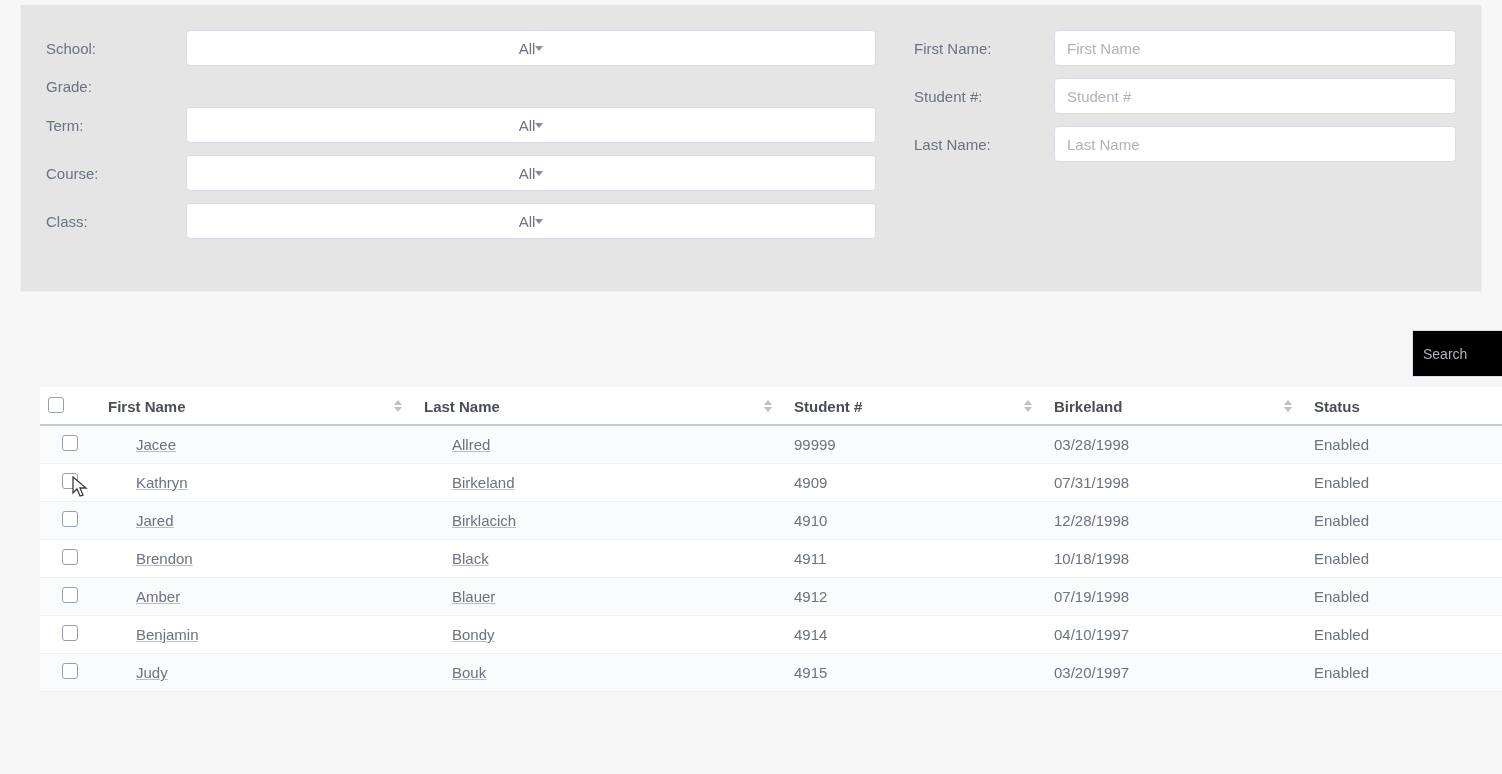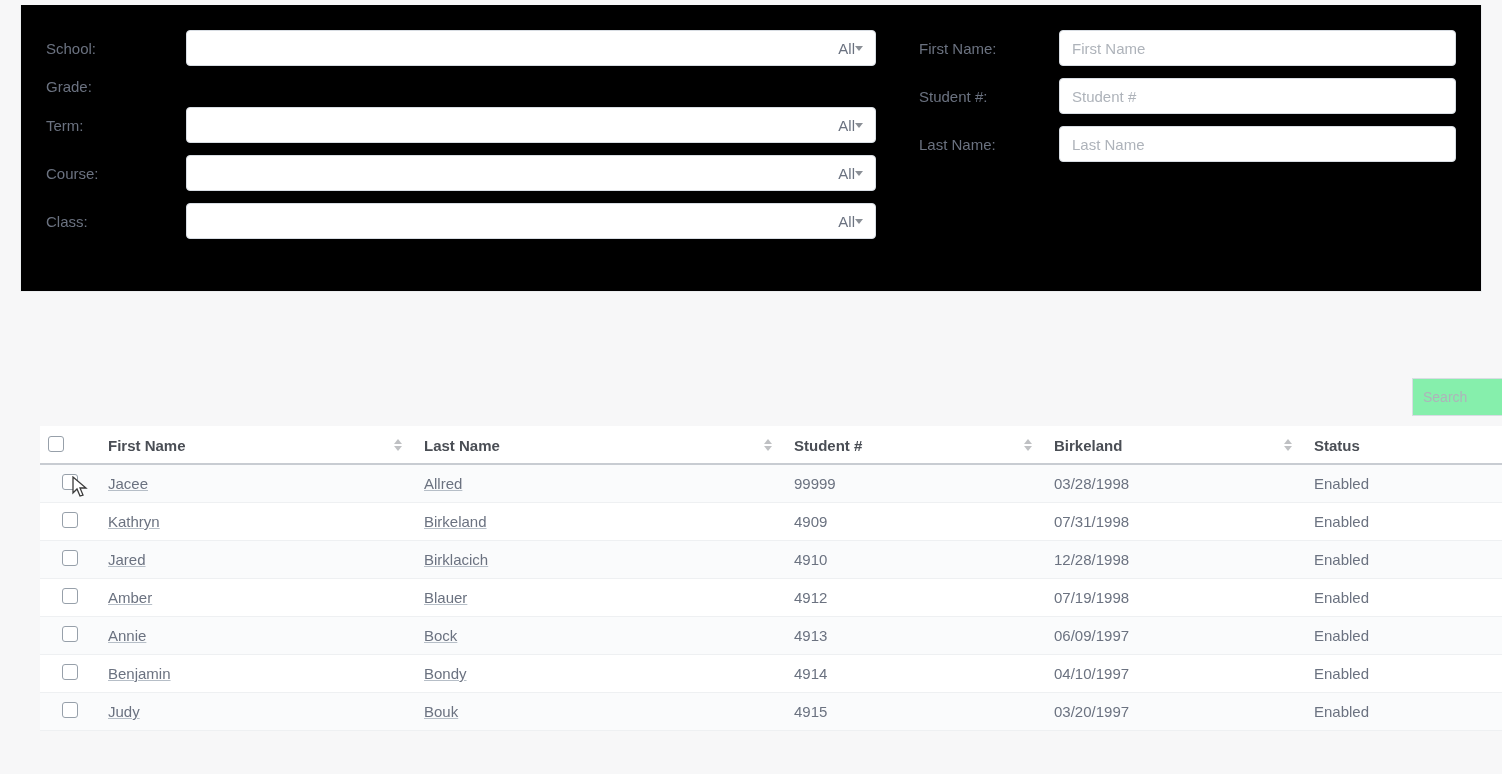--- a/index.html
+++ b/index.html
@@ -6,56 +6,57 @@
   body {
     font-family: -apple-system, BlinkMacSystemFont, "Segoe UI", Arial, sans-serif;
     background: #f7f7f8;
     color: #6b7280;
     font-size: 15px;
     width: 1502px;
     height: 774px;
     overflow: hidden;
   }
   .filter-panel {
-    background: #000000;
+    background: #e5e5e5;
     margin: 5px 20px 0 20px;
     border: 1px solid #eceef0;
     border-top: none;
     padding: 25px 25px 40px 25px;
     display: flex;
-    gap: 43px;
+    gap: 18px;
   }
   .filter-col-left {
     width: 830px;
   }
   .filter-col-right {
     flex: 1;
   }
   .filter-row {
     display: flex;
     align-items: center;
     margin-bottom: 12px;
   }
   .filter-label {
     width: 140px;
     color: #6b7280;
     font-size: 15px;
   }
   .filter-col-right .filter-label {
     width: 140px;
+    margin-left: 20px;
   }
   .select-box {
     flex: 1;
     height: 36px;
     border: 1px solid #d8dde3;
     border-radius: 4px;
     background: #ffffff;
     display: flex;
     align-items: center;
-    justify-content: flex-end;
+    justify-content: center;
     padding: 0 12px;
     color: #6b7280;
     cursor: pointer;
     font-size: 15px;
   }
   .select-box.disabled {
     background: #edeff2;
     color: #9aa0a7;
   }
   .caret {
@@ -78,30 +79,29 @@
   .text-input::placeholder { color: #aeb3ba; }
 
   .search-wrap {
     display: flex;
     justify-content: flex-end;
     margin: 38px 0 10px 0;
     padding-right: 0;
   }
   .search-input {
     width: 90px;
-    height: 38px;
+    height: 47px;
     border: 1px solid #d8dde3;
     border-right: none;
     border-radius: 0;
     padding: 0 10px;
     font-size: 14px;
     color: #6b7280;
-    background: #86efac;
+    background: #000000;
     outline: none;
-    margin-top: 48px;
   }
   .search-input::placeholder { color: #aeb3ba; }
 
   table.data {
     width: calc(100% - 40px);
     margin-left: 40px;
     border-collapse: collapse;
     background: #ffffff;
   }
   table.data thead th {
@@ -144,20 +144,21 @@
     border-radius: 3px;
     display: inline-block;
     background: #ffffff;
     cursor: pointer;
   }
   .link {
     color: #6b7280;
     text-decoration: underline;
     text-decoration-color: #b6bec7;
     cursor: pointer;
+    margin-left: 28px;
   }
   .col-cb   { width: 60px; text-align: center; }
   .col-fn   { width: 316px; }
   .col-ln   { width: 370px; }
   .col-sn   { width: 260px; }
   .col-bd   { width: 260px; }
   .col-st   { width: auto; }
 
   .cursor {
     position: absolute;
@@ -293,36 +294,36 @@
       <tr>
         <td class="col-cb"><span class="cb"></span></td>
         <td class="col-fn"><span class="link">Jared</span></td>
         <td class="col-ln"><span class="link">Birklacich</span></td>
         <td class="col-sn">4910</td>
         <td class="col-bd">12/28/1998</td>
         <td class="col-st">Enabled</td>
       </tr>
       <tr>
         <td class="col-cb"><span class="cb"></span></td>
+        <td class="col-fn"><span class="link">Brendon</span></td>
+        <td class="col-ln"><span class="link">Black</span></td>
+        <td class="col-sn">4911</td>
+        <td class="col-bd">10/18/1998</td>
+        <td class="col-st">Enabled</td>
+      </tr>
+      <tr>
+        <td class="col-cb"><span class="cb"></span></td>
         <td class="col-fn"><span class="link">Amber</span></td>
         <td class="col-ln"><span class="link">Blauer</span></td>
         <td class="col-sn">4912</td>
         <td class="col-bd">07/19/1998</td>
         <td class="col-st">Enabled</td>
       </tr>
       <tr>
         <td class="col-cb"><span class="cb"></span></td>
-        <td class="col-fn"><span class="link">Annie</span></td>
-        <td class="col-ln"><span class="link">Bock</span></td>
-        <td class="col-sn">4913</td>
-        <td class="col-bd">06/09/1997</td>
-        <td class="col-st">Enabled</td>
-      </tr>
-      <tr>
-        <td class="col-cb"><span class="cb"></span></td>
         <td class="col-fn"><span class="link">Benjamin</span></td>
         <td class="col-ln"><span class="link">Bondy</span></td>
         <td class="col-sn">4914</td>
         <td class="col-bd">04/10/1997</td>
         <td class="col-st">Enabled</td>
       </tr>
       <tr>
         <td class="col-cb"><span class="cb"></span></td>
         <td class="col-fn"><span class="link">Judy</span></td>
         <td class="col-ln"><span class="link">Bouk</span></td>

